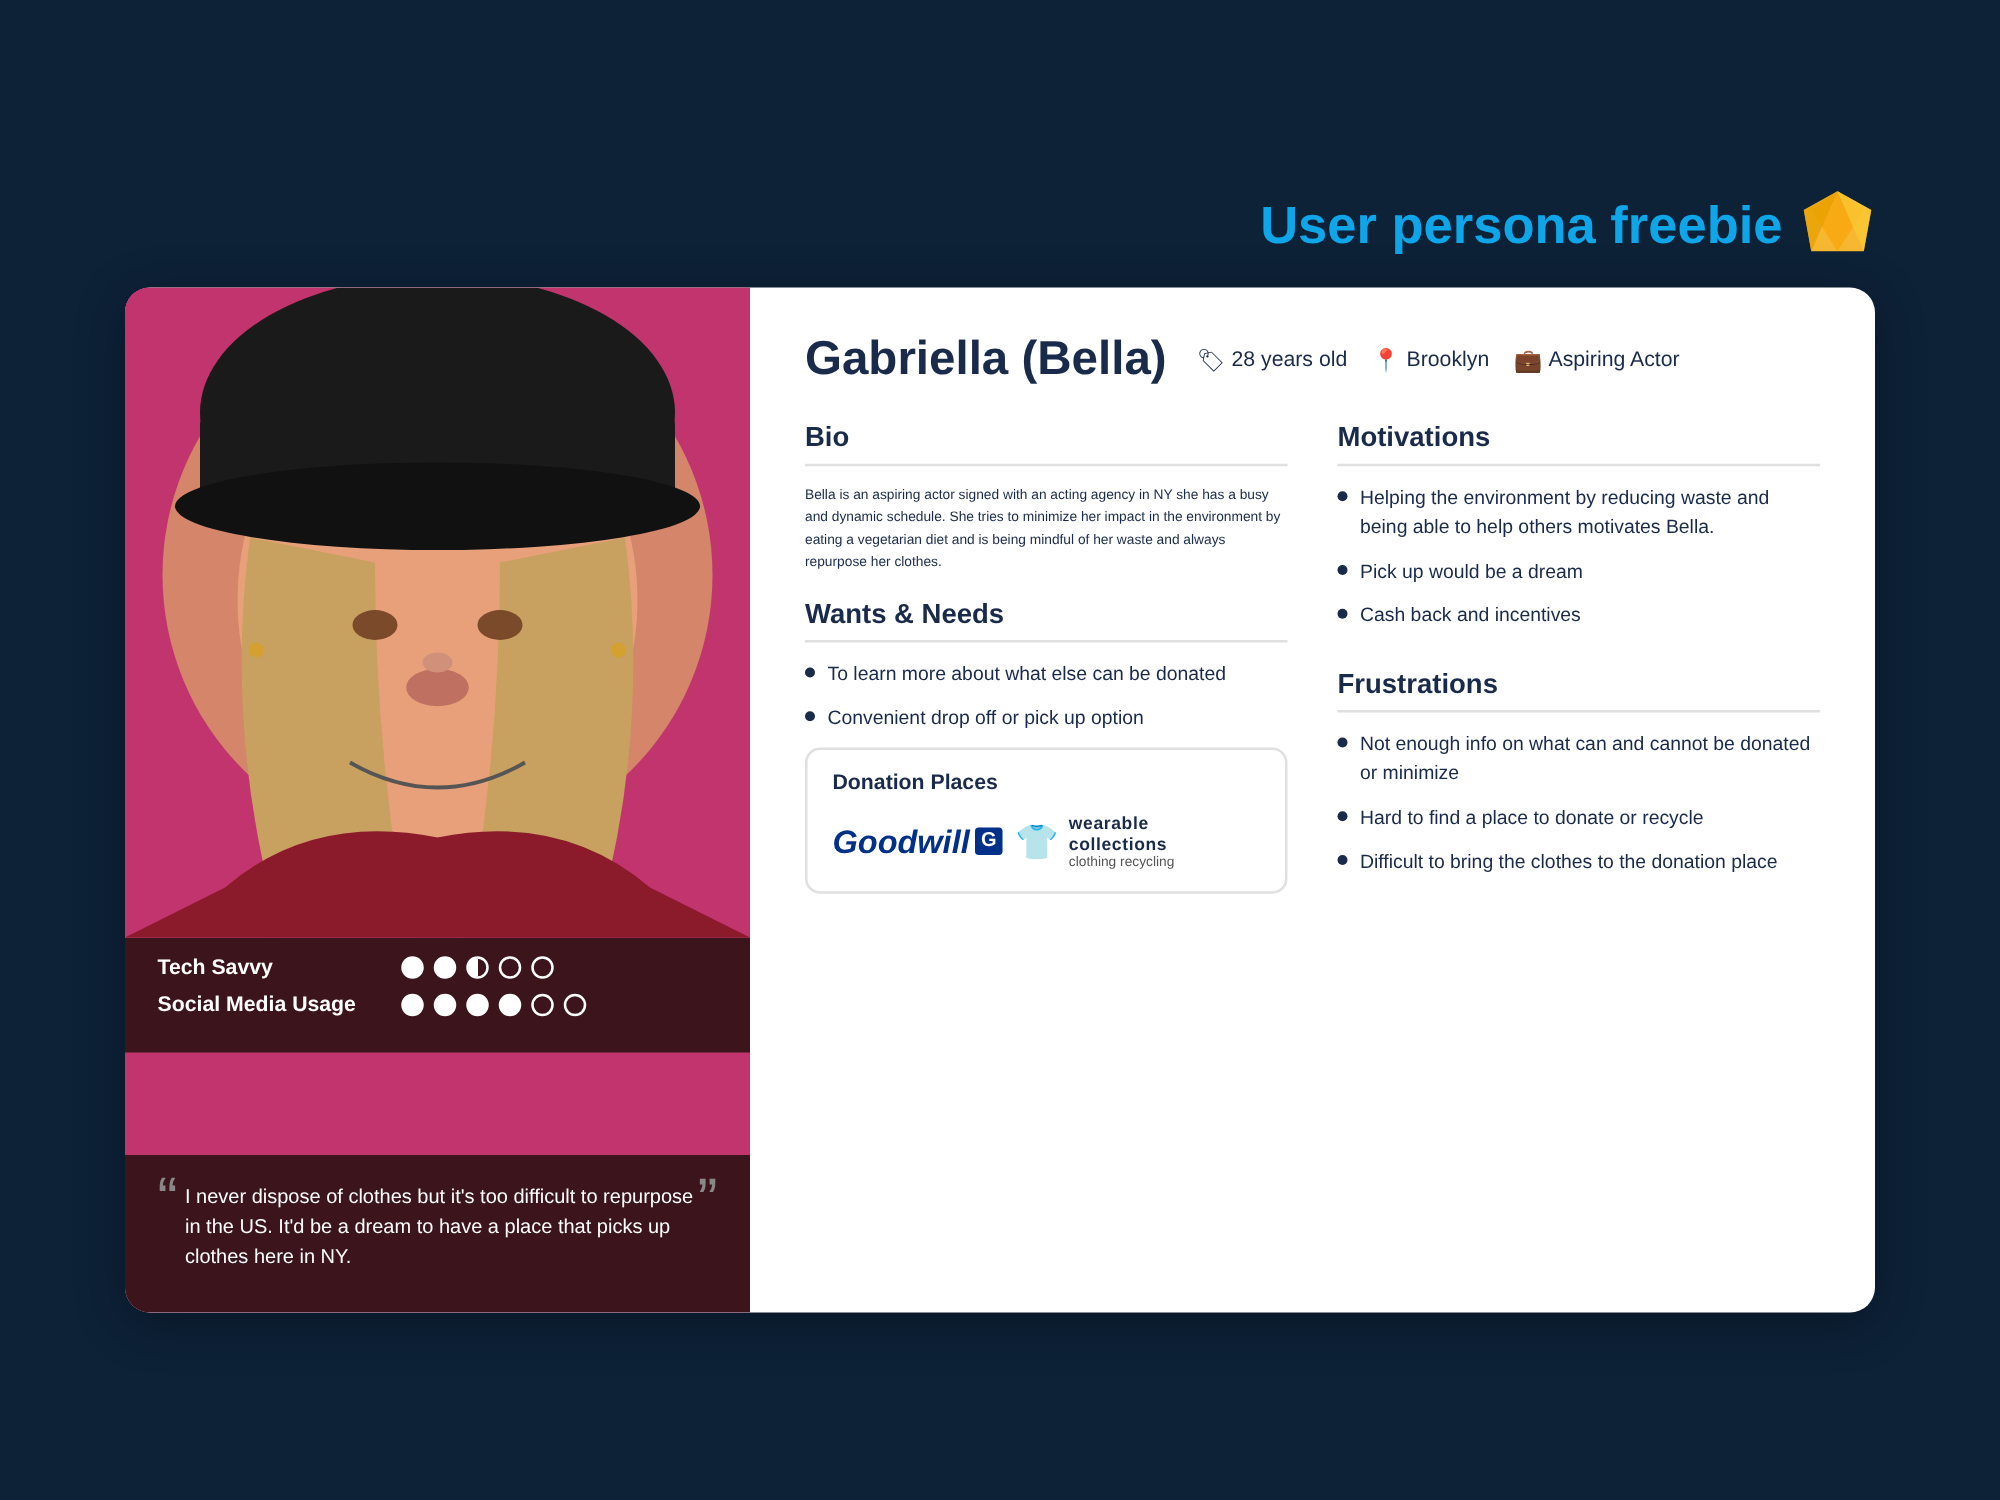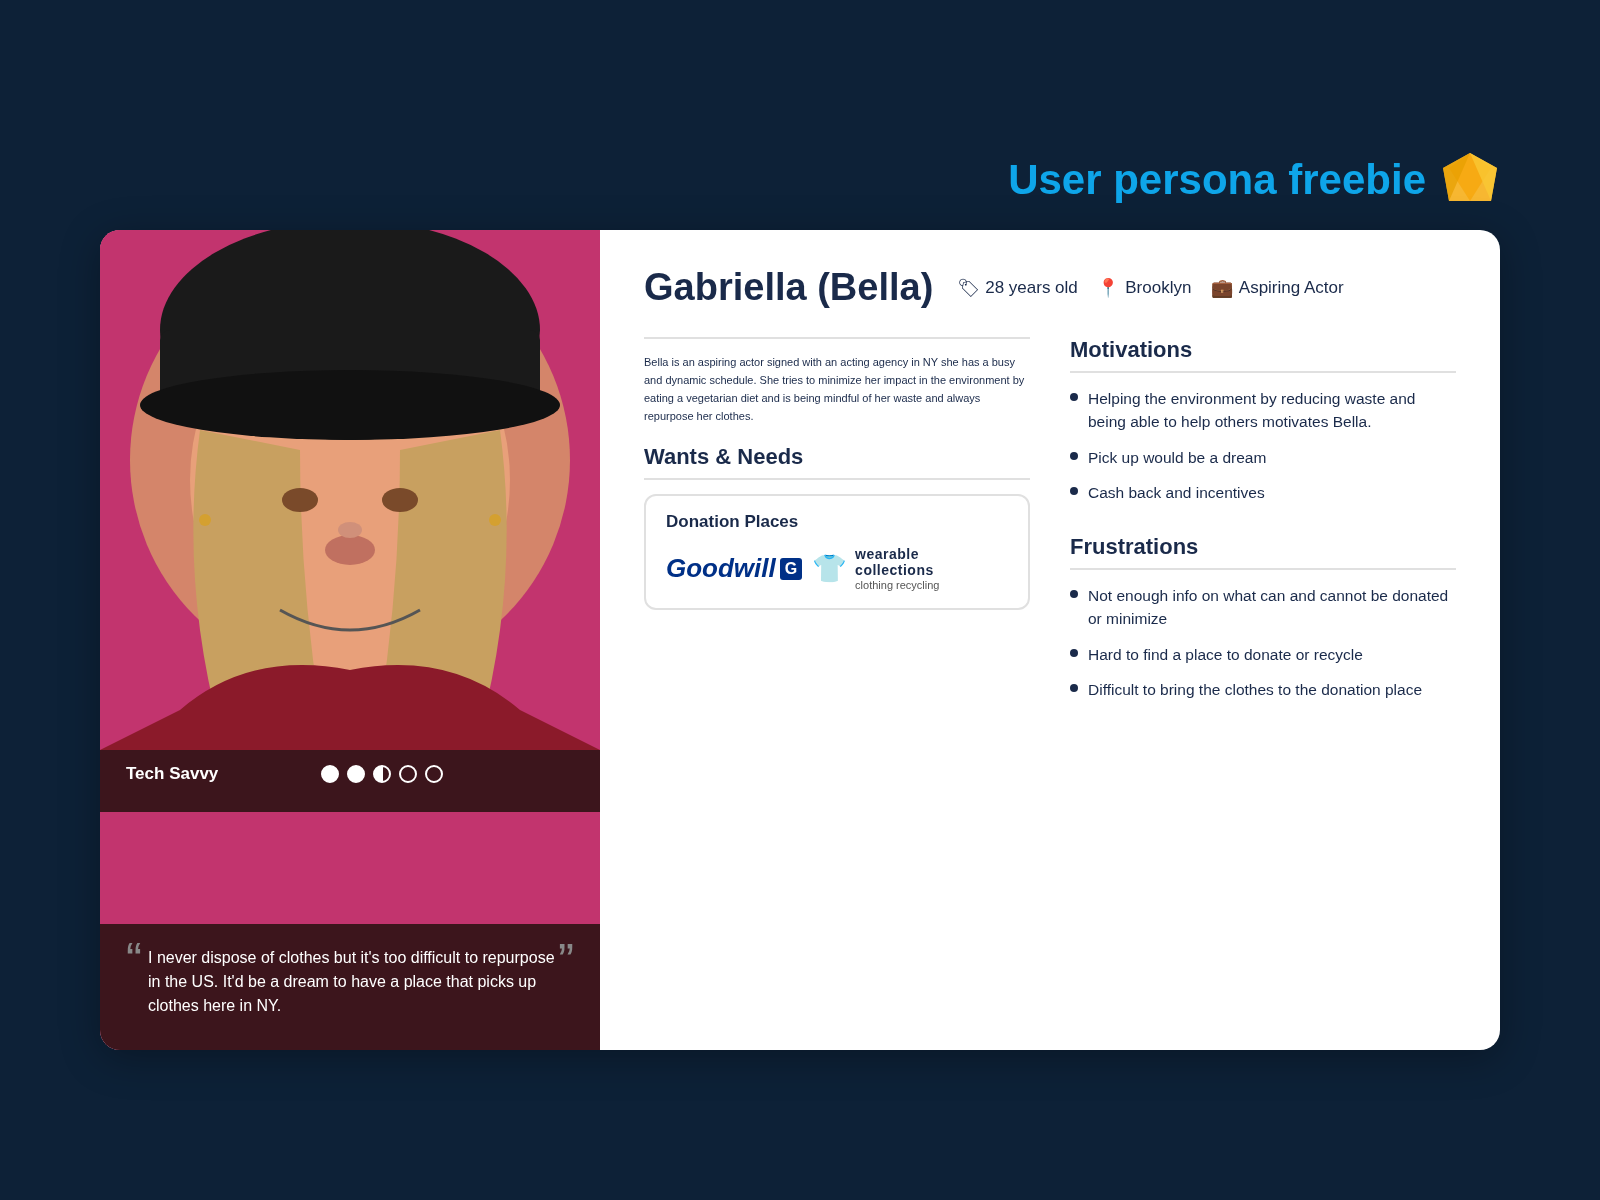--- a/index.html
+++ b/index.html
@@ -306,20 +306,31 @@
       <div class="rating-row">
         <span class="rating-label">Tech Savvy</span>
         <div class="rating-dots">
           <div class="dot filled"></div>
           <div class="dot filled"></div>
           <div class="dot filled" style="background: linear-gradient(90deg,#fff 55%,transparent 55%);"></div>
           <div class="dot empty"></div>
           <div class="dot empty"></div>
         </div>
       </div>
+      <div class="rating-row">
+        <span class="rating-label">Social Media Usage</span>
+        <div class="rating-dots">
+          <div class="dot filled"></div>
+          <div class="dot filled"></div>
+          <div class="dot filled"></div>
+          <div class="dot filled"></div>
+          <div class="dot empty"></div>
+          <div class="dot empty"></div>
+        </div>
+      </div>
     </div>
   </div>
 
   <div class="right-panel">
 
     <div class="persona-header">
       <span class="persona-name">Gabriella (Bella)</span>
       <div class="persona-meta">
         <div class="meta-item">
           <span class="meta-icon">🏷</span>
@@ -334,27 +345,38 @@
           <span>Aspiring Actor</span>
         </div>
       </div>
     </div>
 
     <div class="content-grid">
 
       <div class="left-col">
 
         <div>
+          <div class="section-title">Bio</div>
           <div class="section-divider"></div>
           <p class="section-text">Bella is an aspiring actor signed with an acting agency in NY she has a busy and dynamic schedule. She tries to minimize her impact in the environment by eating a vegetarian diet and is being mindful of her waste and always repurpose her clothes.</p>
         </div>
 
         <div>
           <div class="section-title">Wants &amp; Needs</div>
           <div class="section-divider"></div>
+          <ul class="bullet-list">
+            <li>
+              <div class="bullet-dot"></div>
+              <span>To learn more about what else can be donated</span>
+            </li>
+            <li>
+              <div class="bullet-dot"></div>
+              <span>Convenient drop off or pick up option</span>
+            </li>
+          </ul>
         </div>
 
         <div class="donation-box">
           <div class="donation-title">Donation Places</div>
           <div class="donation-logos">
 
             <div class="goodwill-logo">
               <span style="font-size:26px; font-weight:900; color:#003087; font-style:italic;">Goodwill</span>
               <span style="background:#003087; color:#fff; font-size:16px; font-weight:900; padding:2px 5px; border-radius:3px;">G</span>
             </div>

